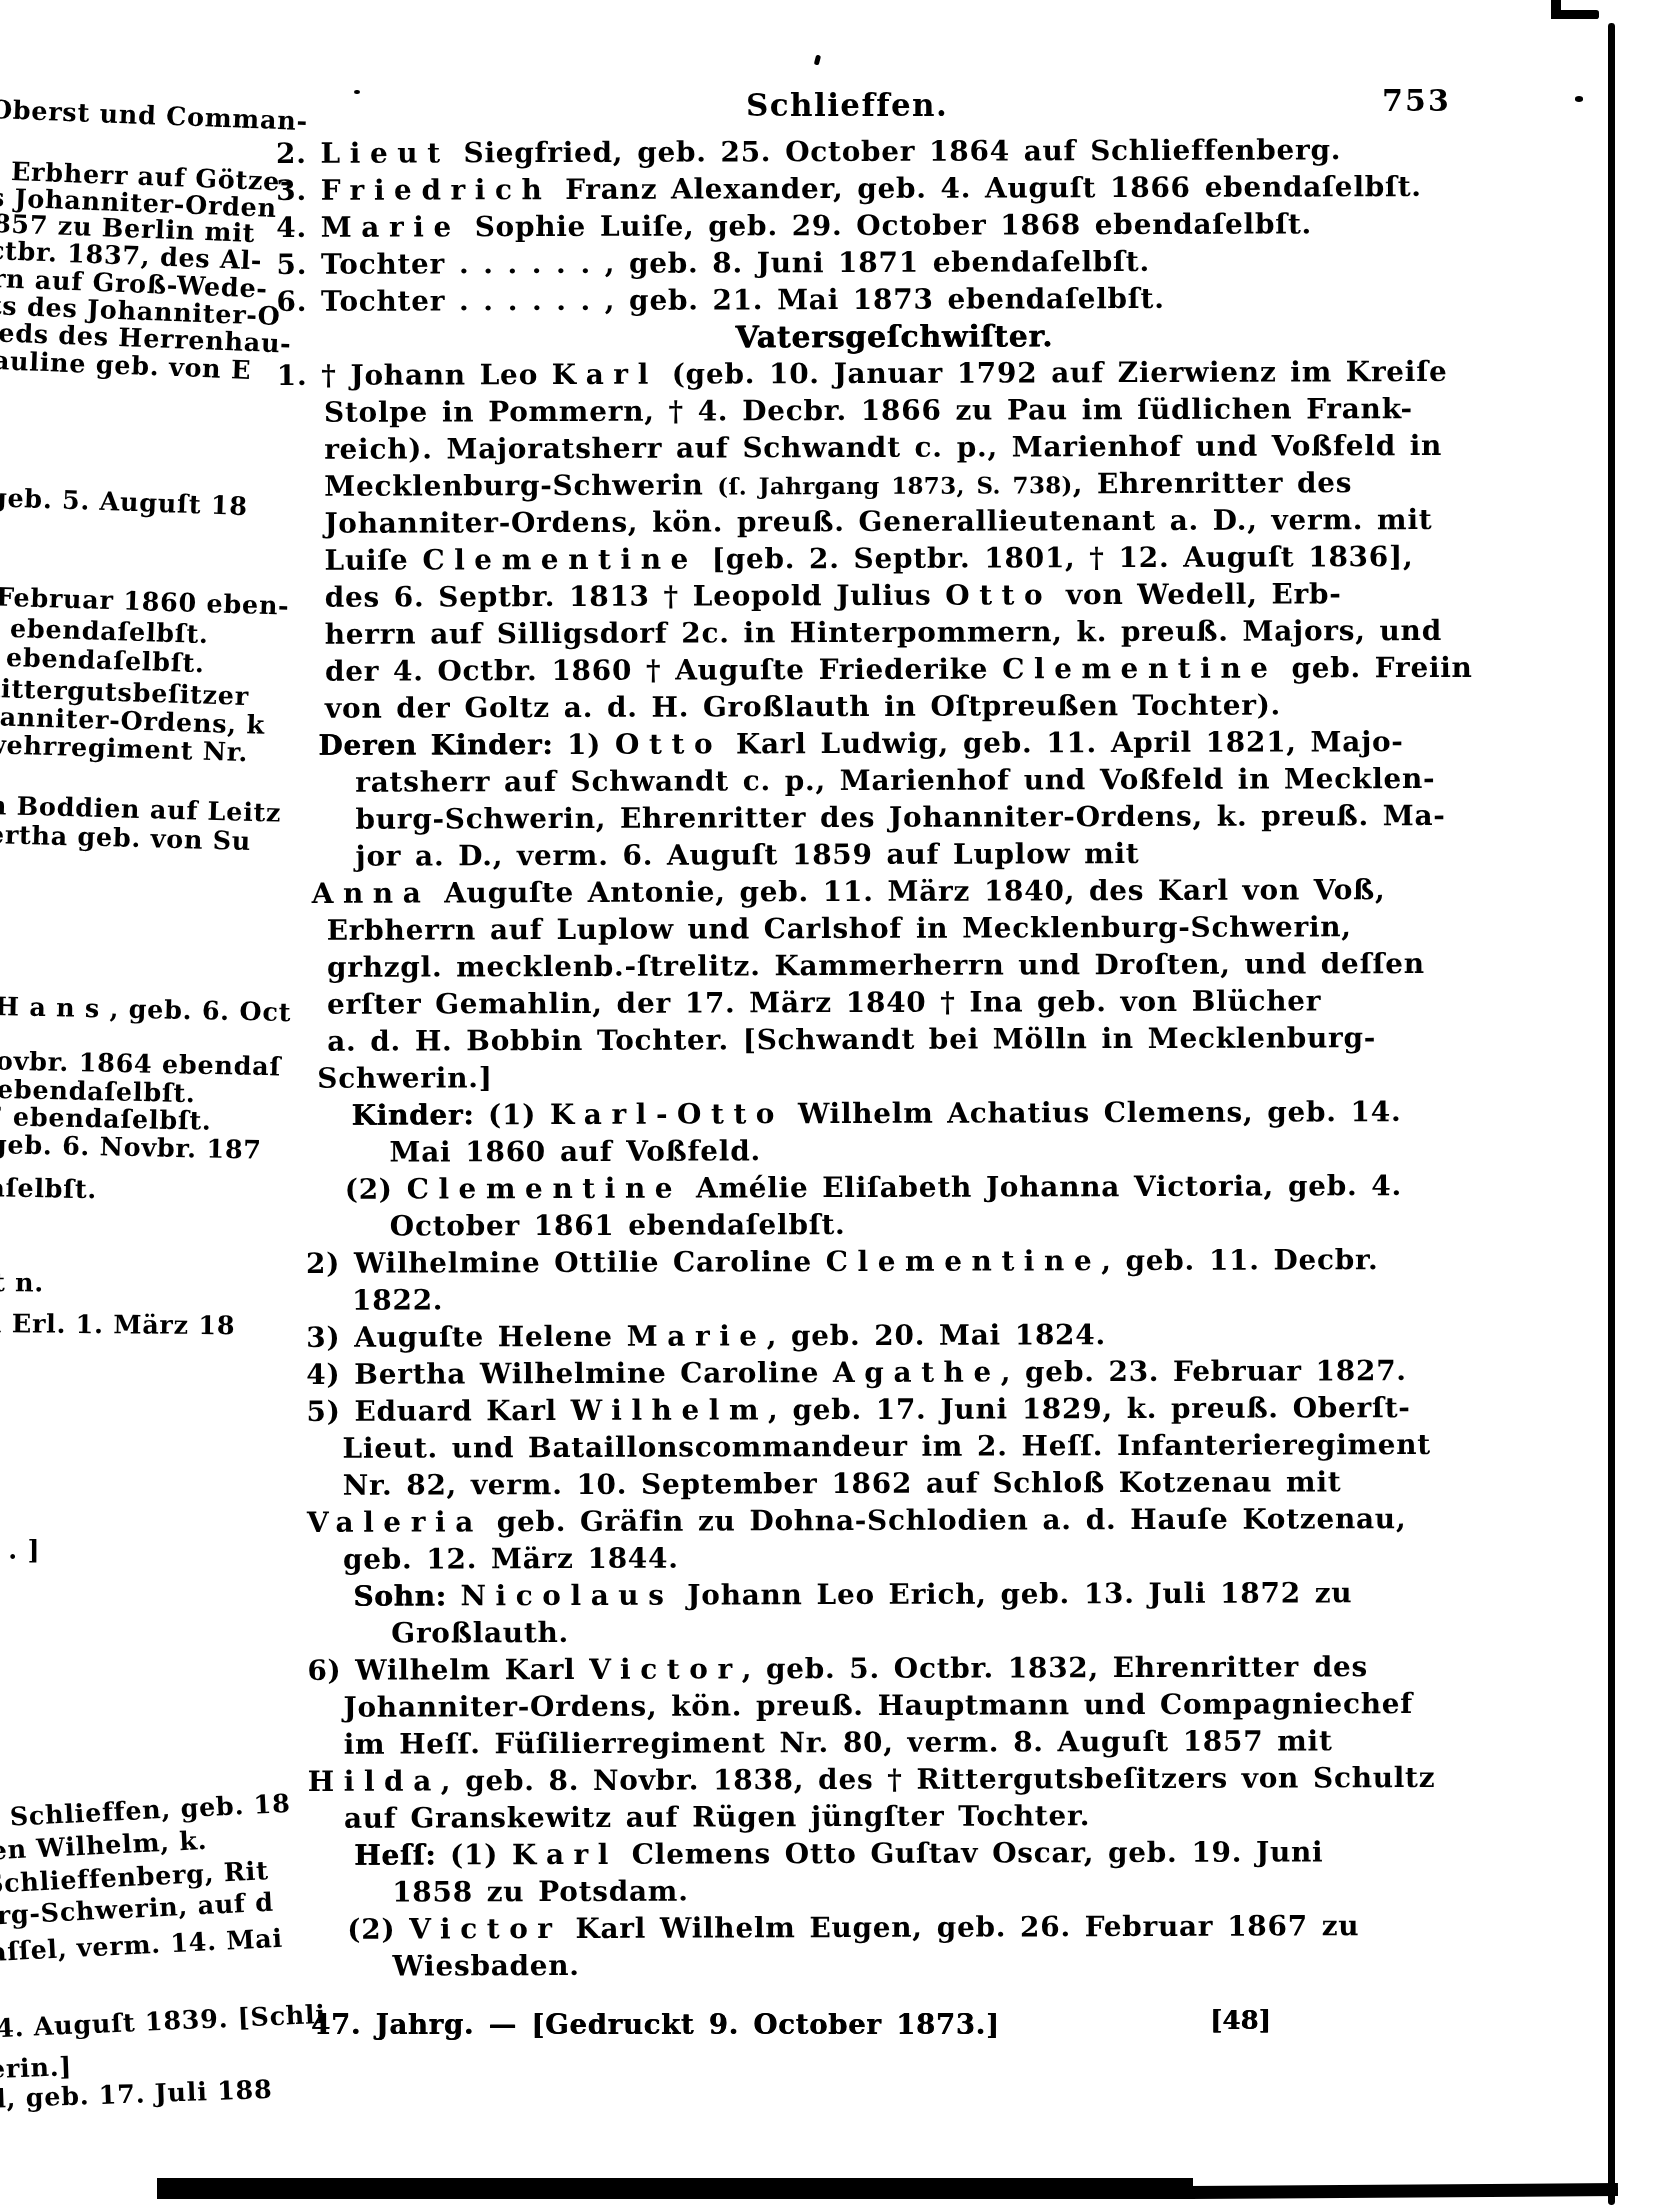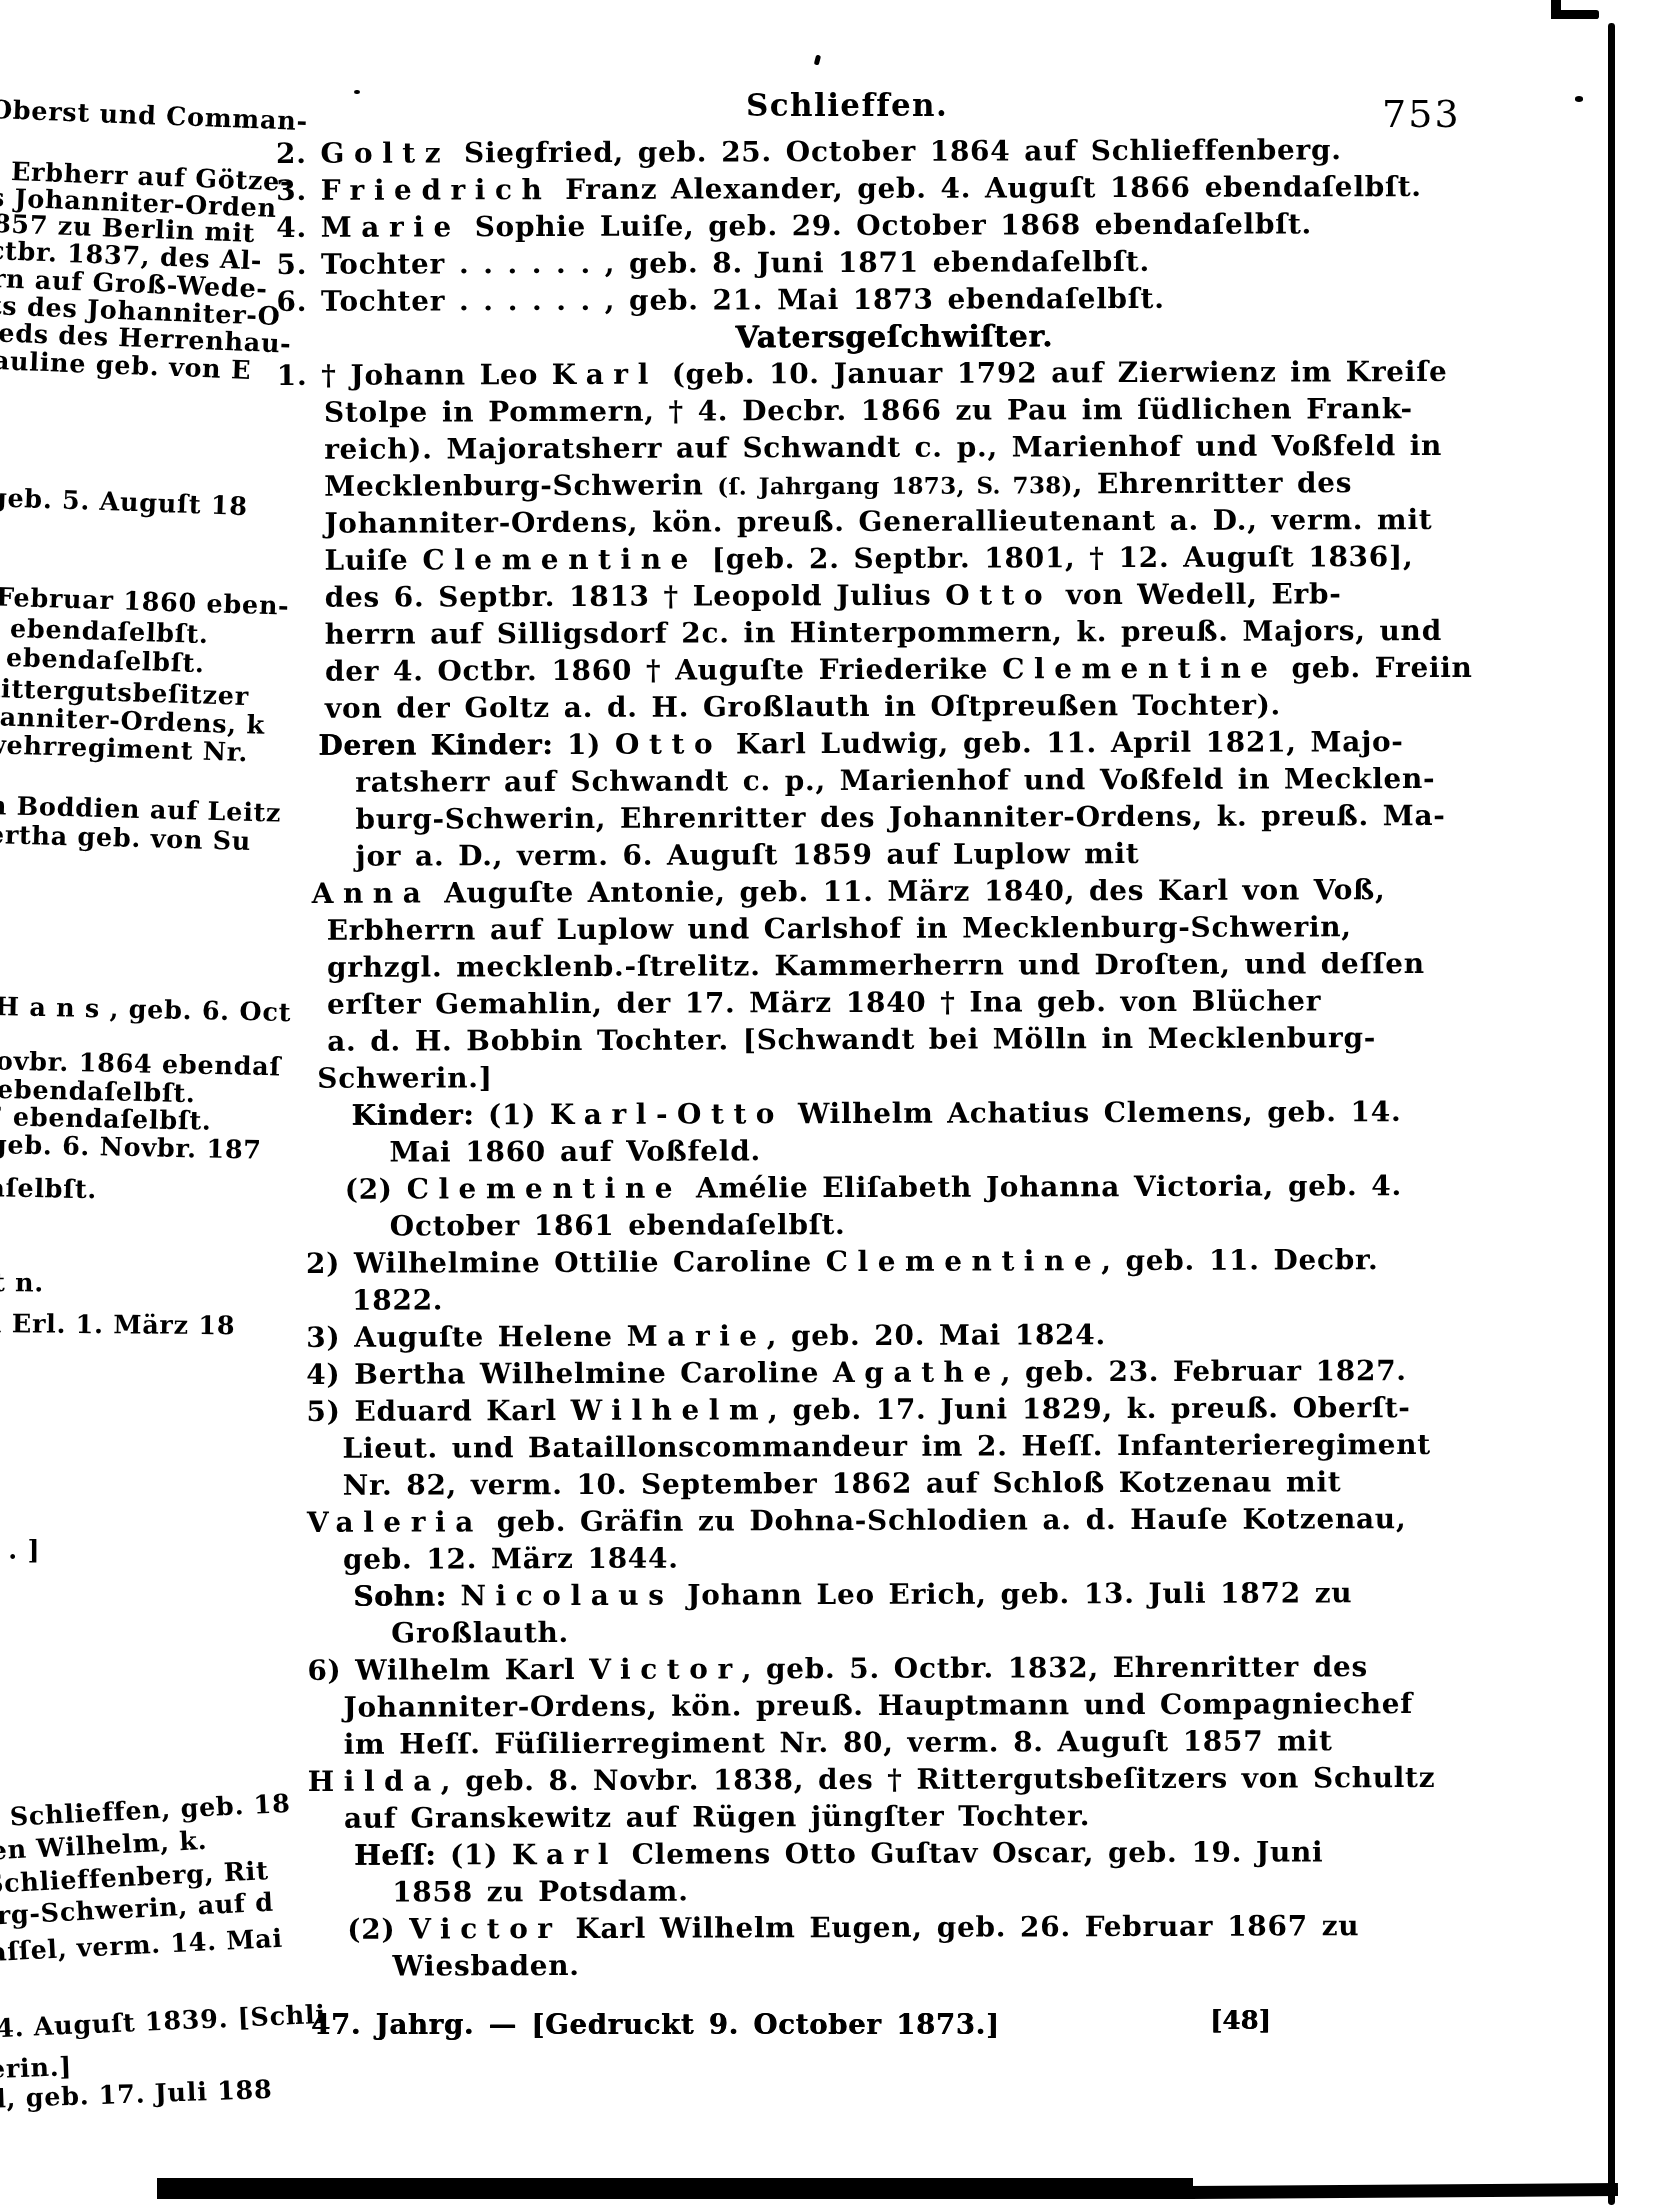--- a/index.html
+++ b/index.html
@@ -6,22 +6,22 @@
   body{
     width:1654px;height:2205px;position:relative;overflow:hidden;
     background:#ffffff;color:#000000;
     font-family:"DejaVu Serif", serif;
   }
   .hdr-title{
     position:absolute;left:746px;top:87px;
     font-size:31px;font-weight:700;letter-spacing:1.4px;white-space:nowrap;
   }
   .hdr-num{
-    position:absolute;left:1382px;top:92px;
-    font-size:38px;font-weight:400;letter-spacing:2.1px;
+    position:absolute;left:1382px;top:83px;
+    font-size:30px;font-weight:700;letter-spacing:2.1px;
   }
   .text-col{
     position:absolute;left:276px;top:135px;width:1235px;
     transform:rotate(-0.2deg);transform-origin:0 0;
   }
   .line{
     white-space:nowrap;height:37px;line-height:37px;
     font-size:28px;font-weight:700;letter-spacing:0.7px;word-spacing:3.4px;
   }
   .line.center{text-align:center;margin-left:0 !important;}
@@ -94,21 +94,21 @@
     <div class="frag" style="left: -20.7px; top: 1836px; transform: rotate(-2.8deg);">ſen Wilhelm, k.</div>
     <div class="frag" style="left: -15px; top: 1869px; transform: rotate(-2.8deg);">Schlieffenberg, Rit</div>
     <div class="frag" style="left: -41px; top: 1902px; transform: rotate(-2.8deg);">burg-Schwerin, auf d</div>
     <div class="frag" style="left: -9.6px; top: 1937px; transform: rotate(-2.8deg);">aſſel, verm. 14. Mai</div>
     <div class="frag" style="left: -23.4px; top: 2014px; transform: rotate(-2.5deg);">. 4. Auguſt 1839. [Schli</div>
     <div class="frag" style="left: -11px; top: 2054px; transform: rotate(-2deg);">erin.]</div>
     <div class="frag" style="left: -18px; top: 2084px; transform: rotate(-2deg);">rl, geb. 17. Juli 188</div>
   </div>
 
 <div class="text-col">
-    <div class="line" style="margin-left: 0px;"><span class="seg-n">2. </span><span class="seg-sp">Goltz</span><span class="seg-n"> Siegfried, geb. 25. October 1864 auf Schlieffenberg.</span></div>
+    <div class="line" style="margin-left: 0px;"><span class="seg-n">2. </span><span class="seg-sp">Lieut</span><span class="seg-n"> Siegfried, geb. 25. October 1864 auf Schlieffenberg.</span></div>
     <div class="line" style="margin-left: 0px;"><span class="seg-n">3. </span><span class="seg-sp">Friedrich</span><span class="seg-n"> Franz Alexander, geb. 4. Auguſt 1866 ebendaſelbſt.</span></div>
     <div class="line" style="margin-left: 0px;"><span class="seg-n">4. </span><span class="seg-sp">Marie</span><span class="seg-n"> Sophie Luiſe, geb. 29. October 1868 ebendaſelbſt.</span></div>
     <div class="line" style="margin-left: 0px;"><span class="seg-n">5. Tochter . . . . . . , geb. 8. Juni 1871 ebendaſelbſt.</span></div>
     <div class="line" style="margin-left: 0px;"><span class="seg-n">6. Tochter . . . . . . , geb. 21. Mai 1873 ebendaſelbſt.</span></div>
     <div class="line center" style="margin-left: 0px;"><span class="seg-hd">Vatersgeſchwiſter.</span></div>
     <div class="line" style="margin-left: 0px;"><span class="seg-n">1. † Johann Leo </span><span class="seg-sp">Karl</span><span class="seg-n"> (geb. 10. Januar 1792 auf Zierwienz im Kreiſe</span></div>
     <div class="line" style="margin-left: 47px;"><span class="seg-n">Stolpe in Pommern, † 4. Decbr. 1866 zu Pau im ſüdlichen Frank-</span></div>
     <div class="line" style="margin-left: 47px;"><span class="seg-n">reich). Majoratsherr auf Schwandt c. p., Marienhof und Voßfeld in</span></div>
     <div class="line" style="margin-left: 47px;"><span class="seg-n">Mecklenburg-Schwerin </span><span class="seg-sm">(ſ. Jahrgang 1873, S. 738)</span><span class="seg-n">, Ehrenritter des</span></div>
     <div class="line" style="margin-left: 47px;"><span class="seg-n">Johanniter-Ordens, kön. preuß. Generallieutenant a. D., verm. mit</span></div>

